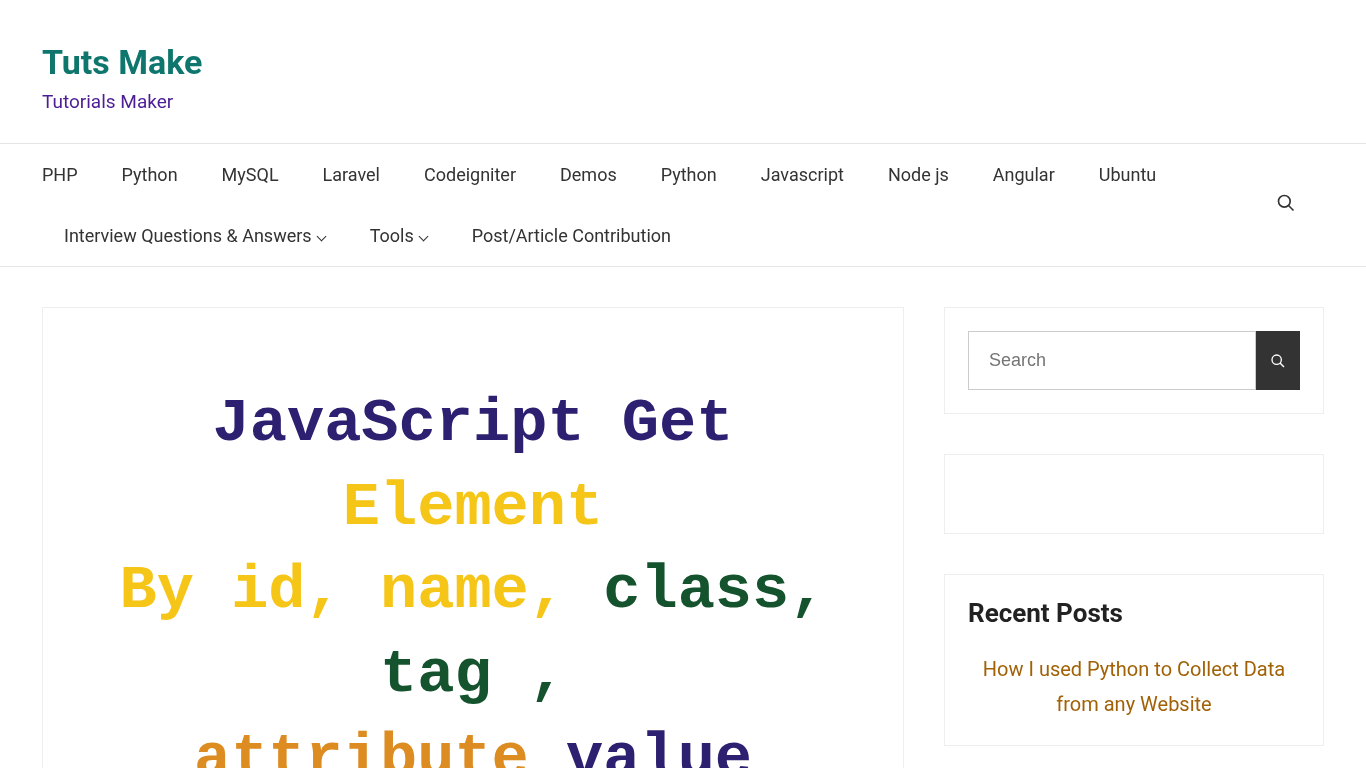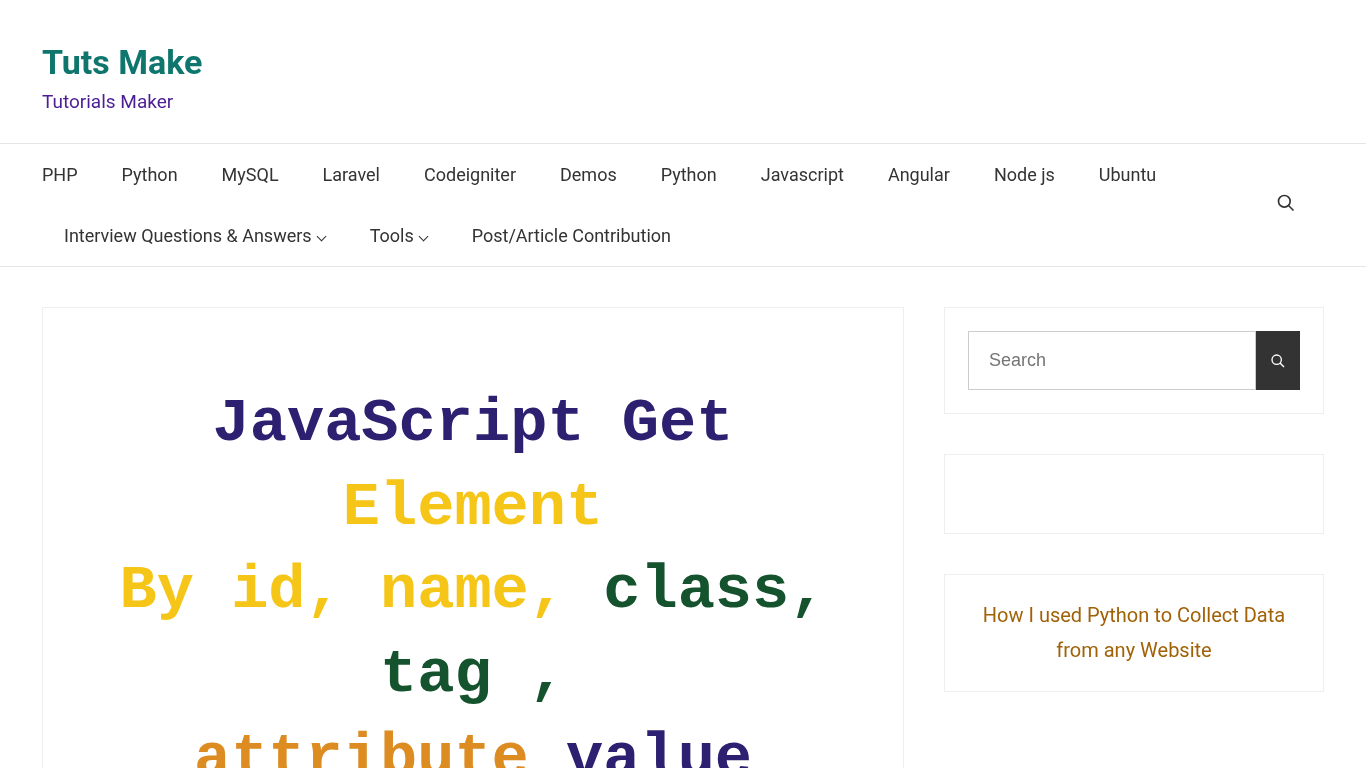--- a/index.html
+++ b/index.html
@@ -183,24 +183,24 @@
       <div class="nav-item">
         <span>Demos</span>
       </div>
       <div class="nav-item">
         <span>Python</span>
       </div>
       <div class="nav-item">
         <span>Javascript</span>
       </div>
       <div class="nav-item">
+        <span>Node js</span>
+      </div>
+      <div class="nav-item">
         <span>Angular</span>
-      </div>
-      <div class="nav-item">
-        <span>Node js</span>
       </div>
       <div class="nav-item">
         <span>Ubuntu</span>
       </div>
       <div class="nav-item">
         <span>Interview Questions &amp; Answers</span>
         <span class="chevron-down"></span>
       </div>
       <div class="nav-item">
         <span>Tools</span>
@@ -238,18 +238,19 @@
               <circle cx="10" cy="10" r="7"></circle>
               <line x1="21" y1="21" x2="15" y2="15"></line>
             </svg>
         </button>
       </div>
     </div>
 
     <div class="widget spacer"></div>
 
     <div class="widget">
+      <h2 class="widget-title">Recent Posts</h2>
       <div id="recent-list">
           <div class="recent-link">How I used Python to Collect Data from any Website</div>
         </div>
     </div>
   </aside>
 </div>
 
 </body></html>

